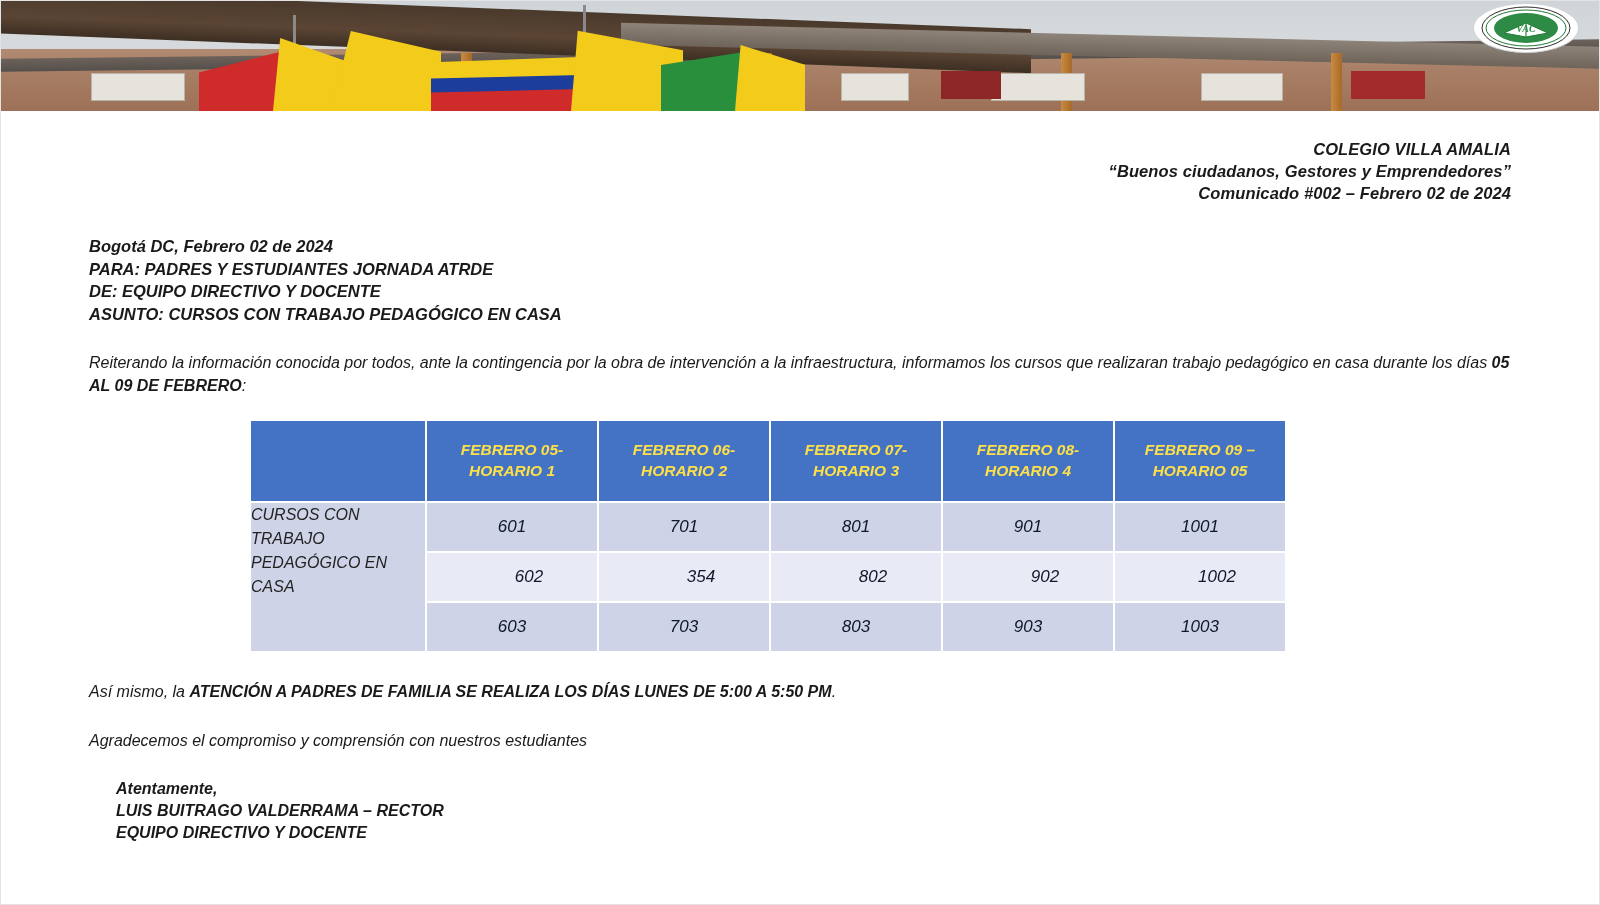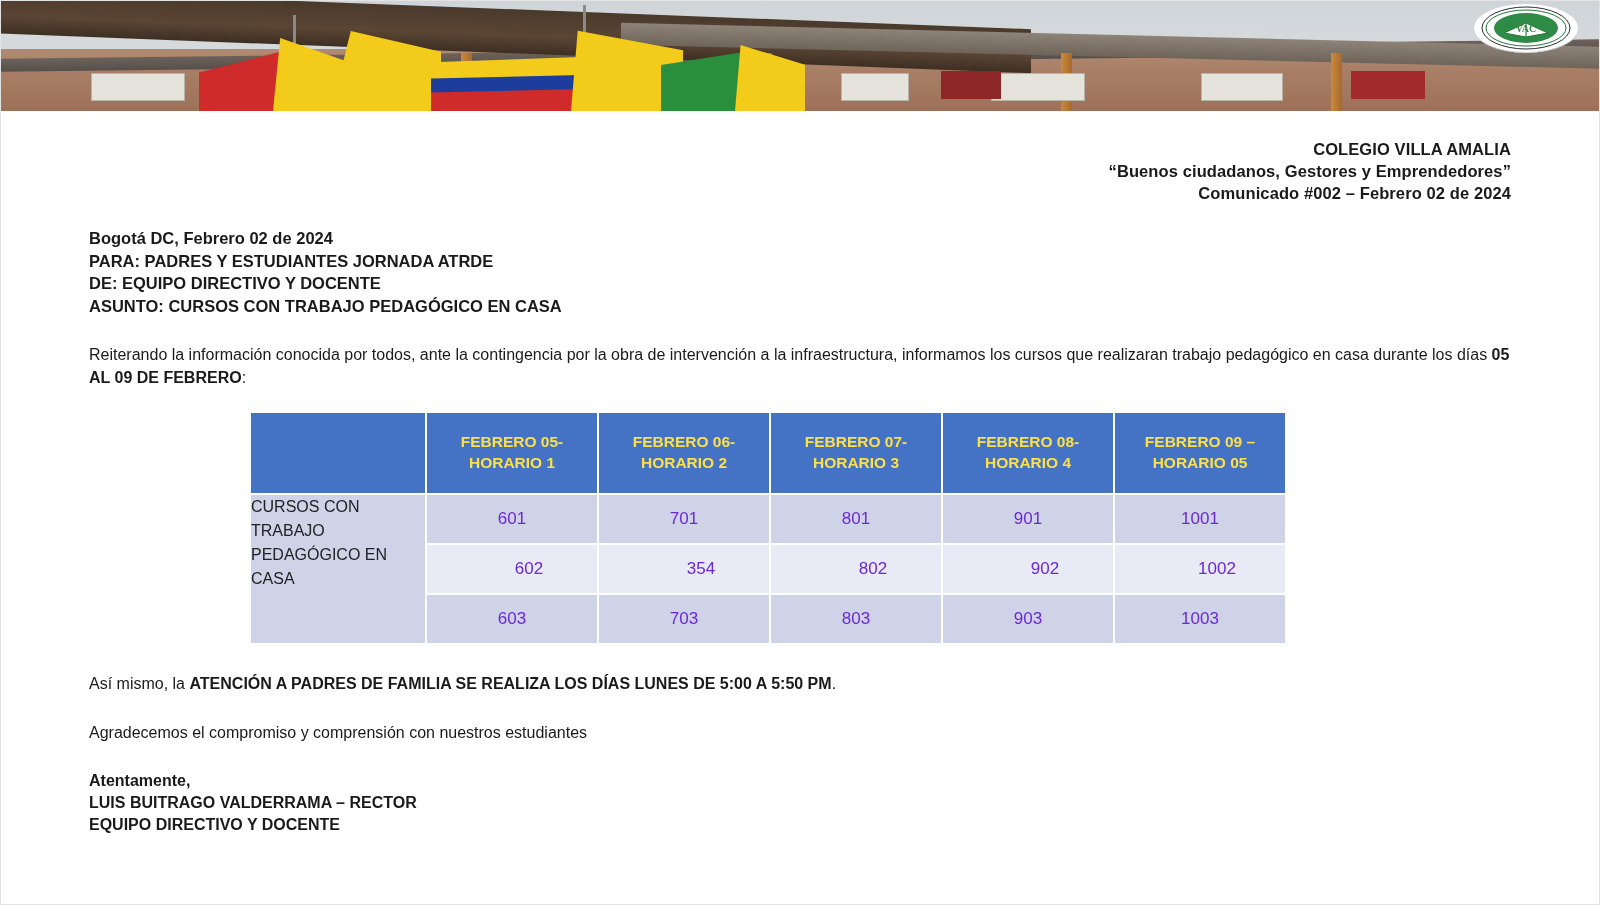--- a/index.html
+++ b/index.html
@@ -13,20 +13,21 @@
     color: #1a1a1a;
   }
   .page {
     position: relative;
     width: 1600px;
     height: 905px;
     background: #ffffff;
     box-sizing: border-box;
     border: 1px solid #e3e3e3;
     overflow: hidden;
+    font-style: italic;
   }
 
   
   .banner {
     position: relative;
     width: 1600px;
     height: 110px;
     overflow: hidden;
     background: #c9cdd2;
   }
@@ -131,21 +132,21 @@
     margin-top: 28px;
     line-height: 1.33;
   }
   .title-block div {
     font-weight: bold;
     font-size: 16.5px;
     letter-spacing: .1px;
     text-align: right;
   }
   .meta {
-    margin-top: 22px;
+    margin-top: 30px;
     line-height: 1.38;
   }
   .meta div {
     font-weight: bold;
     font-size: 16.5px;
   }
   .para {
     margin-top: 26px;
     font-size: 16px;
     line-height: 1.42;
@@ -186,39 +187,40 @@
     vertical-align: top;
     padding: 14px 12px 12px 12px;
     font-size: 16px;
     line-height: 1.5;
     color: #222;
     text-align: left;
   }
   td.val {
     text-align: center;
     font-size: 17px;
-    color: #6d28d9;
+    color: #0f172a;
     height: 48px;
     vertical-align: middle;
   }
   tr.band-a td.val { background: #ced3e7; }
   tr.band-b td.val { background: #e8ebf5; padding-left: 34px; }
 
   
   .closing { margin-top: 28px; }
   .closing p {
     margin: 0 0 26px 0;
     font-size: 16px;
     line-height: 1.4;
   }
   .closing p b { font-weight: bold; }
   .sign div {
     font-weight: bold;
     font-size: 16px;
     line-height: 1.38;
+    margin-left: 27px;
   }
 </style>
 </head>
 <body>
 
 <div class="page">
 
   <div class="banner">
     <div class="banner-photo"></div>
     <div class="bldg"></div>

